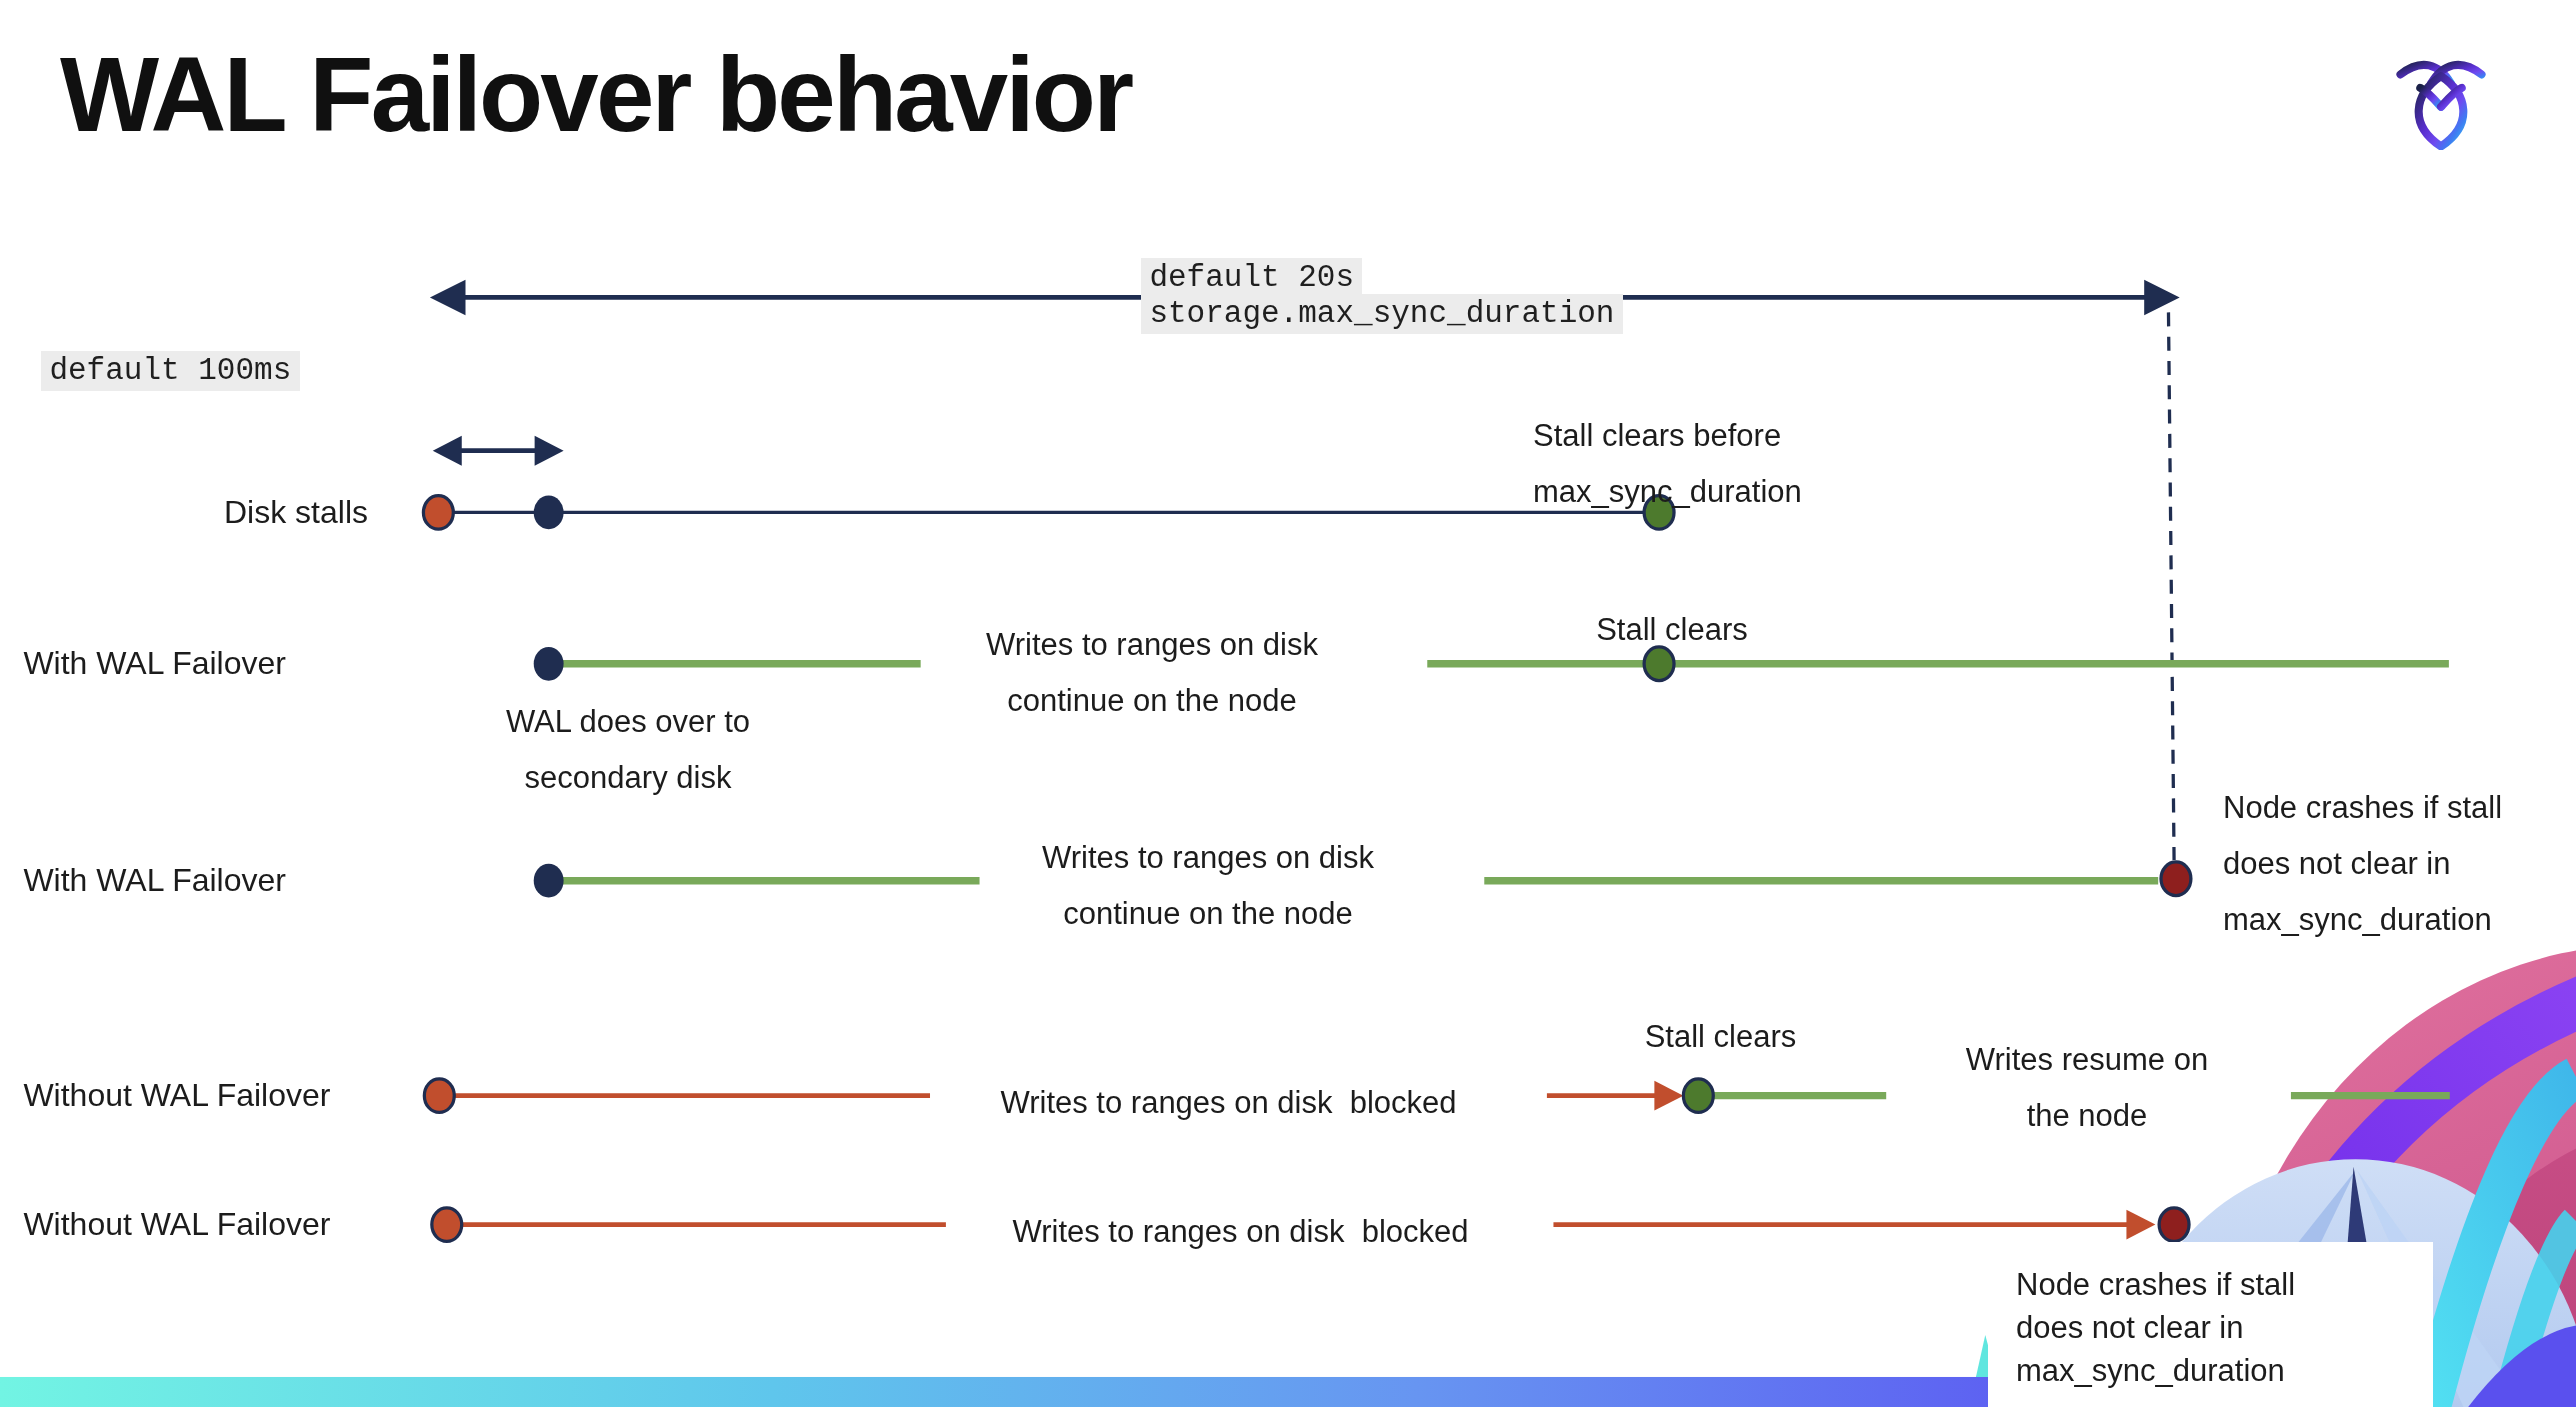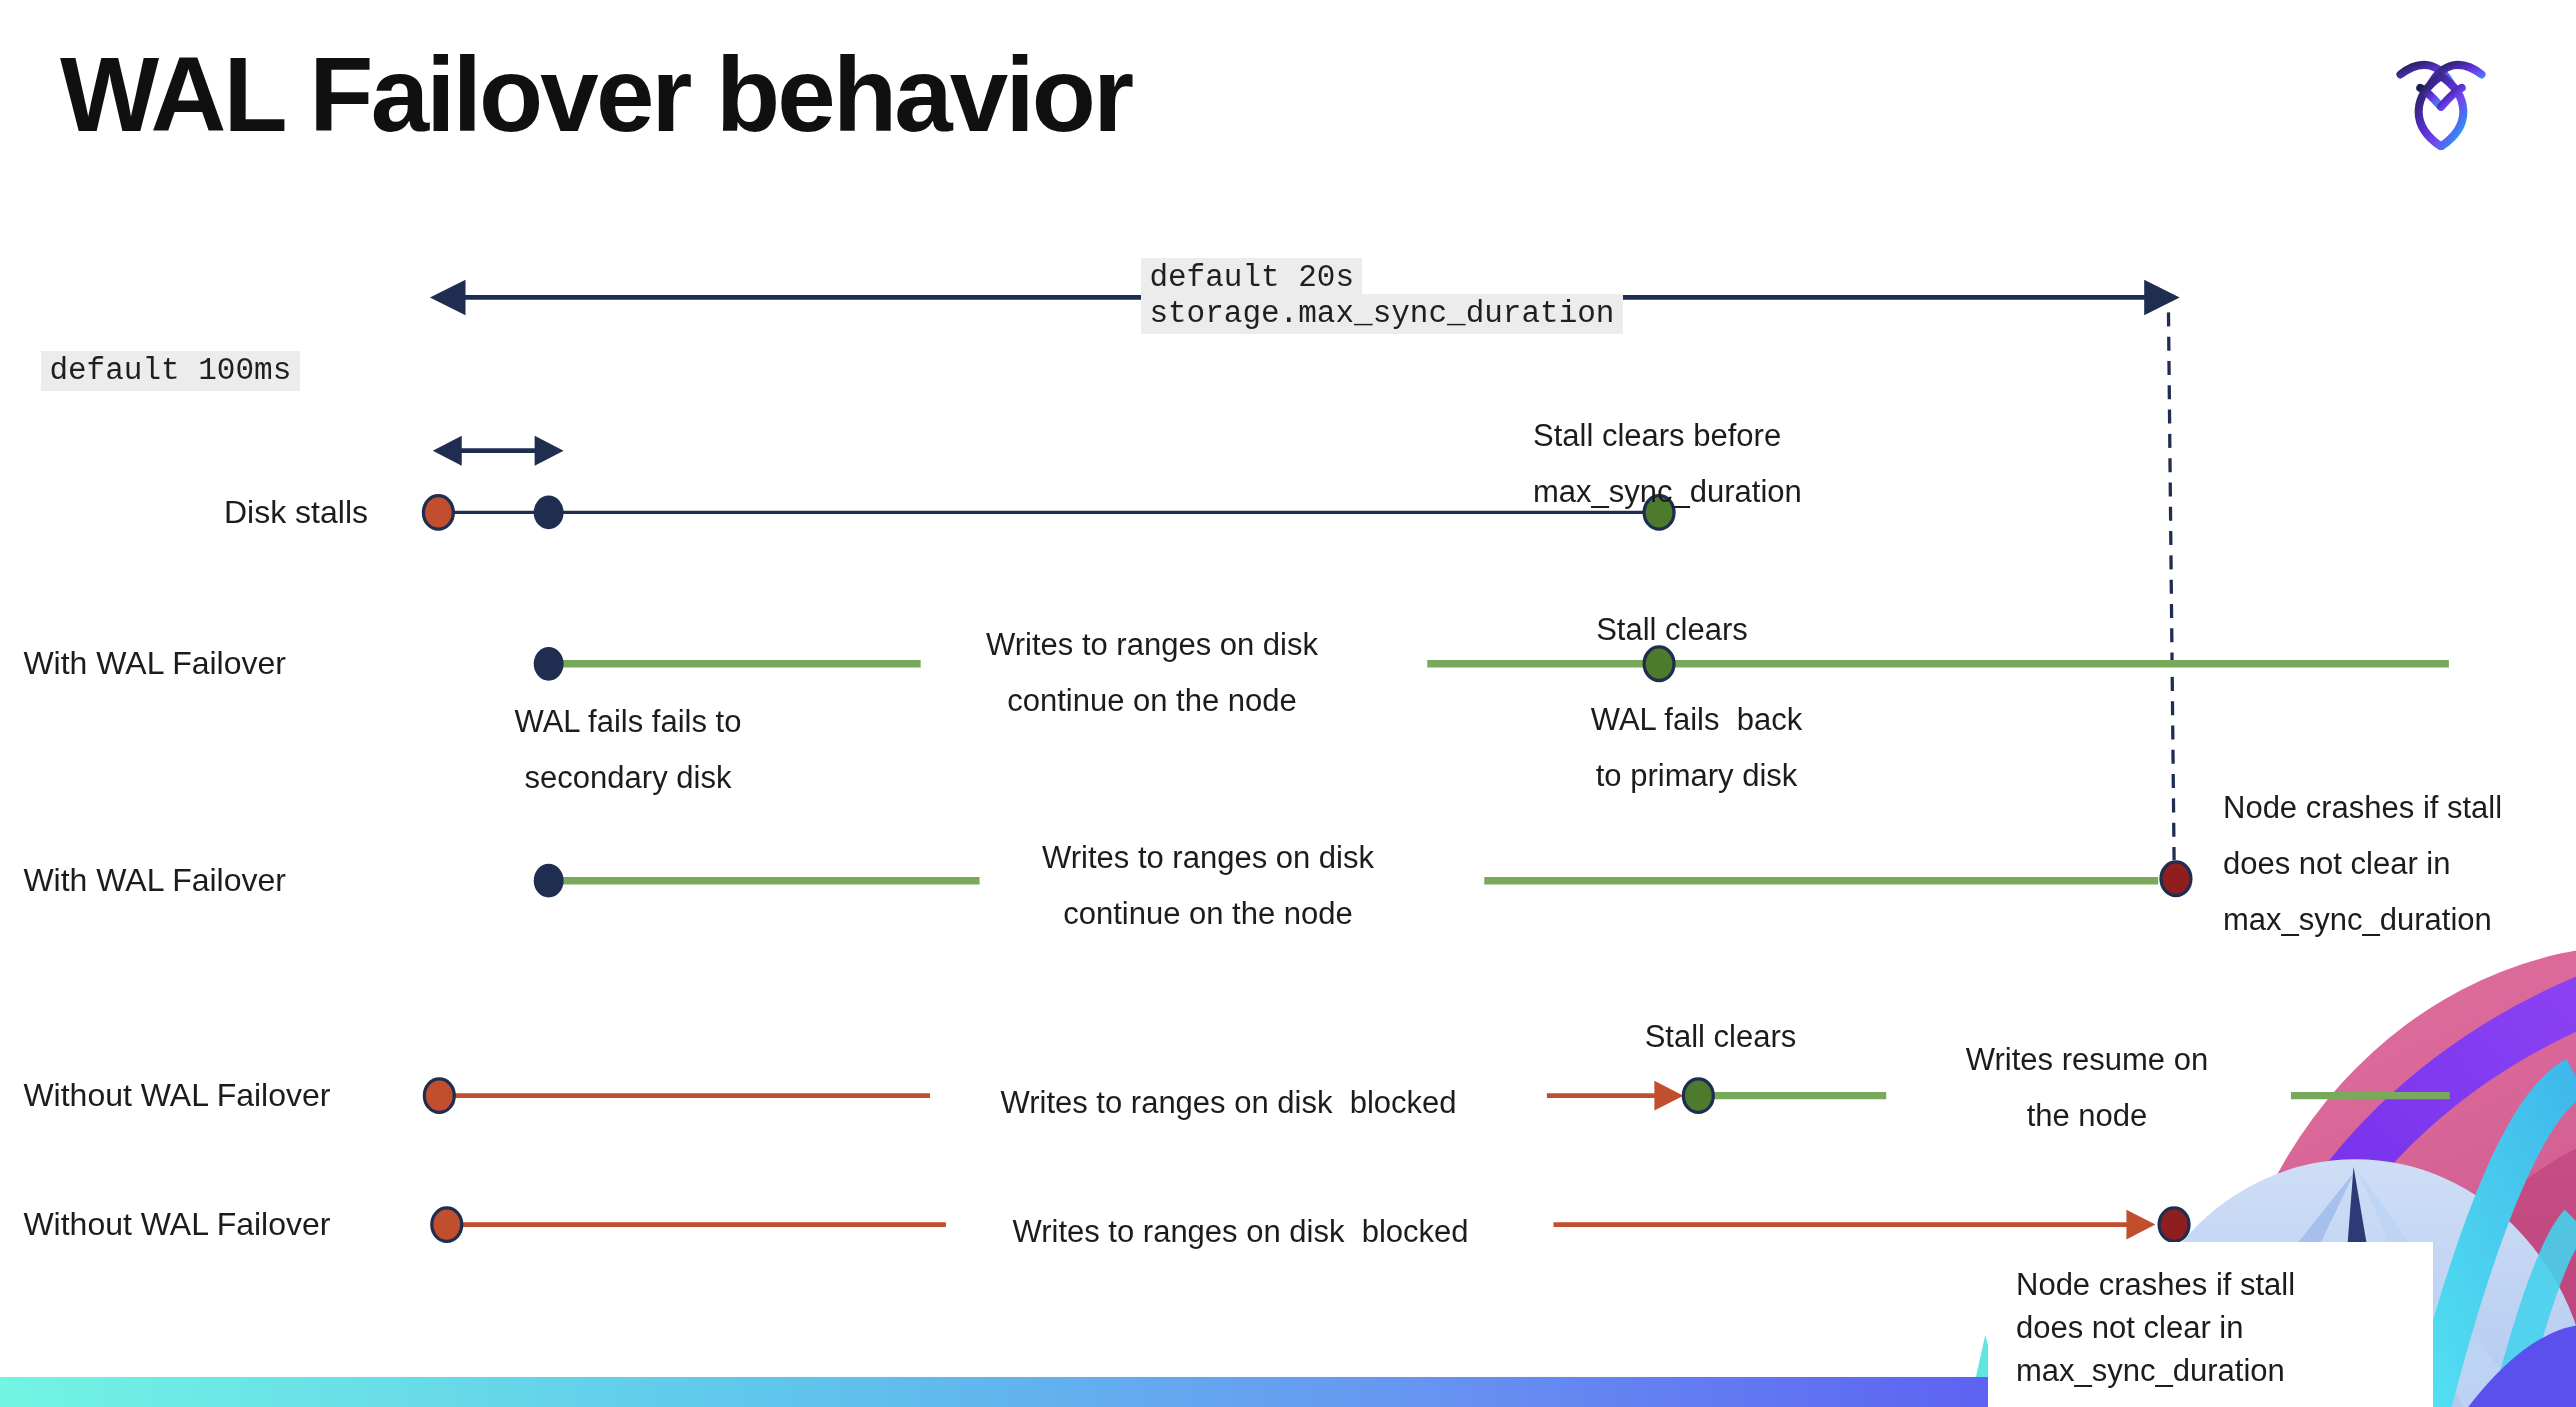--- a/index.html
+++ b/index.html
@@ -173,27 +173,25 @@
   <div class="code" style="left:1141px;top:258px;">default 20s</div>
   <div class="code" style="left:1141px;top:294px;">storage.max_sync_duration</div>
 
   <div class="code" style="left:41px;top:351px;">default 100ms</div>
 
   <div class="lbl right" style="left:224px;top:494px;width:168px;">Disk stalls</div>
   <div class="note" style="left:1533px;top:408px;">Stall clears before
 max_sync_duration</div>
 
   <div class="lbl" style="left:23.4px;top:645px;">With WAL Failover</div>
-  <div class="note center" style="left:467px;top:694px;width:322px;">WAL fails fails to
+  <div class="note center" style="left:467px;top:694px;width:322px;">WAL does over to
 secondary disk</div>
   <div class="note center" style="left:944px;top:617px;width:416px;">Writes to ranges on disk
 continue on the node</div>
   <div class="note center" style="left:1573px;top:602px;width:198px;">Stall clears</div>
-  <div class="note center" style="left:1554px;top:692px;width:285px;">WAL fails  back
-to primary disk</div>
 
   <div class="lbl" style="left:23.4px;top:862px;">With WAL Failover</div>
   <div class="note center" style="left:1000px;top:830px;width:416px;">Writes to ranges on disk
 continue on the node</div>
   <div class="note" style="left:2223px;top:780px;width:355px;">Node crashes if stall
 does not clear in
 max_sync_duration</div>
 
   <div class="lbl" style="left:23.4px;top:1077px;">Without WAL Failover</div>
   <div class="note center" style="left:947px;top:1075px;width:563px;">Writes to ranges on disk  blocked</div>

